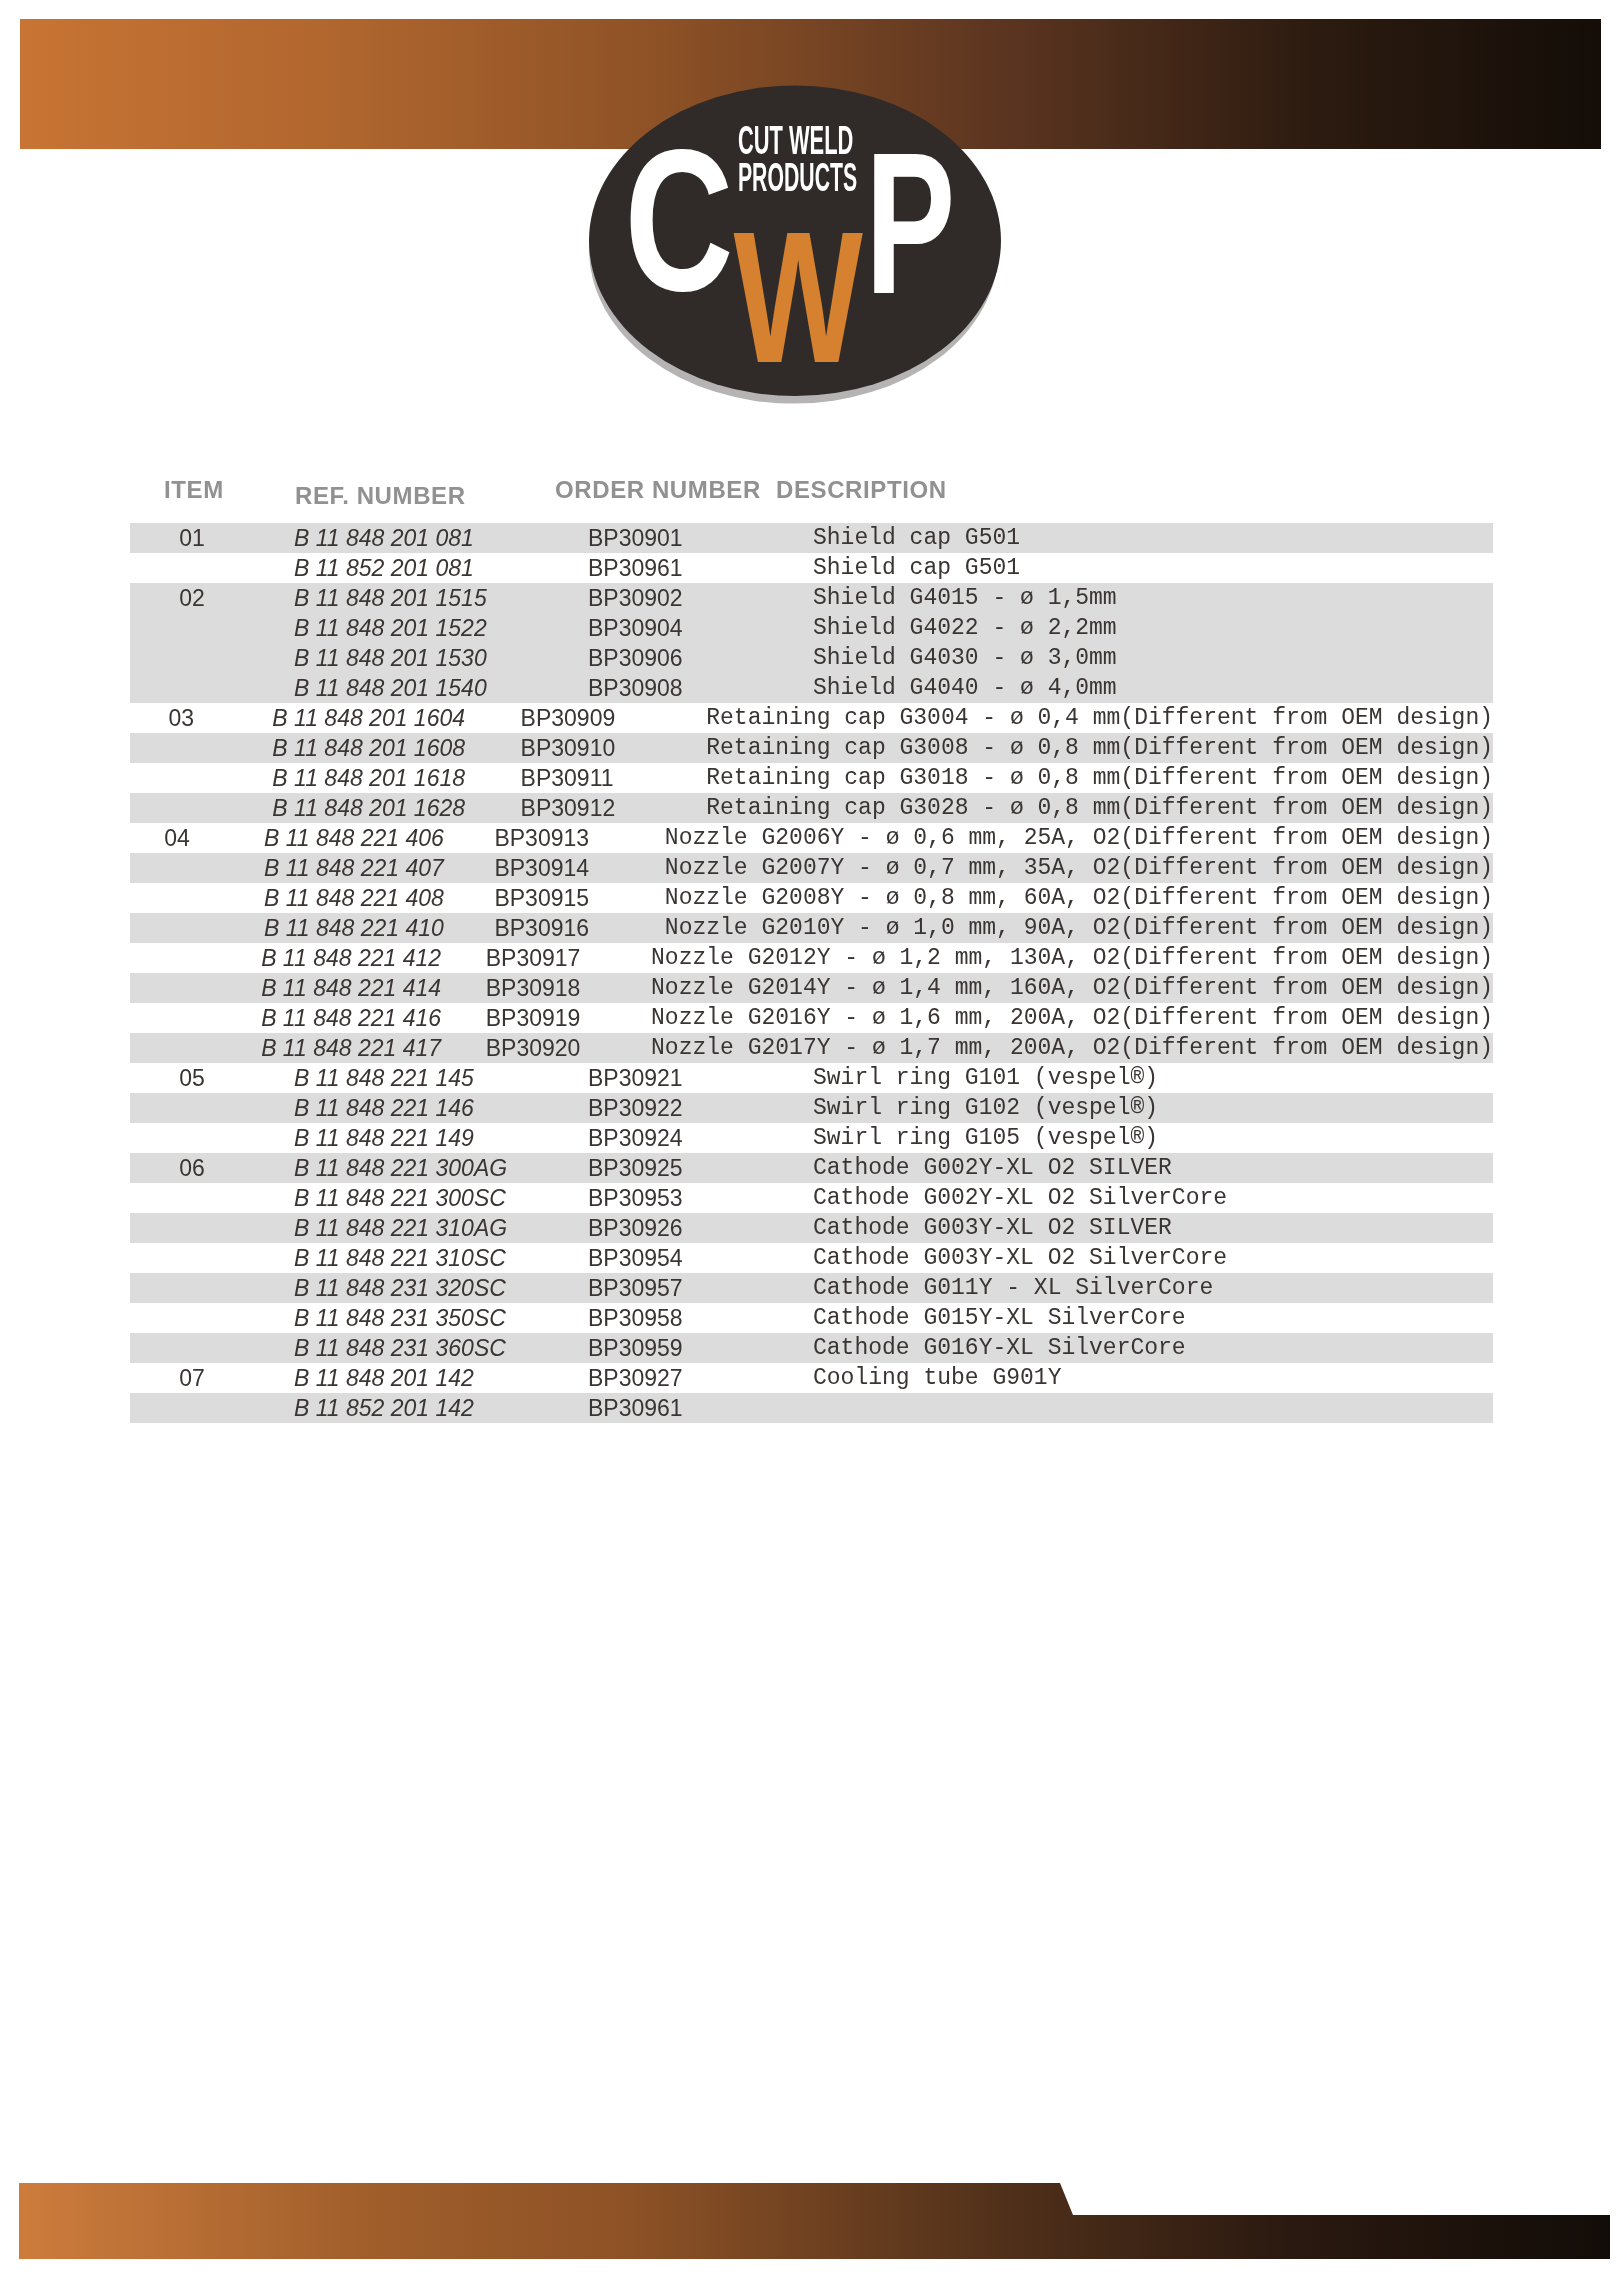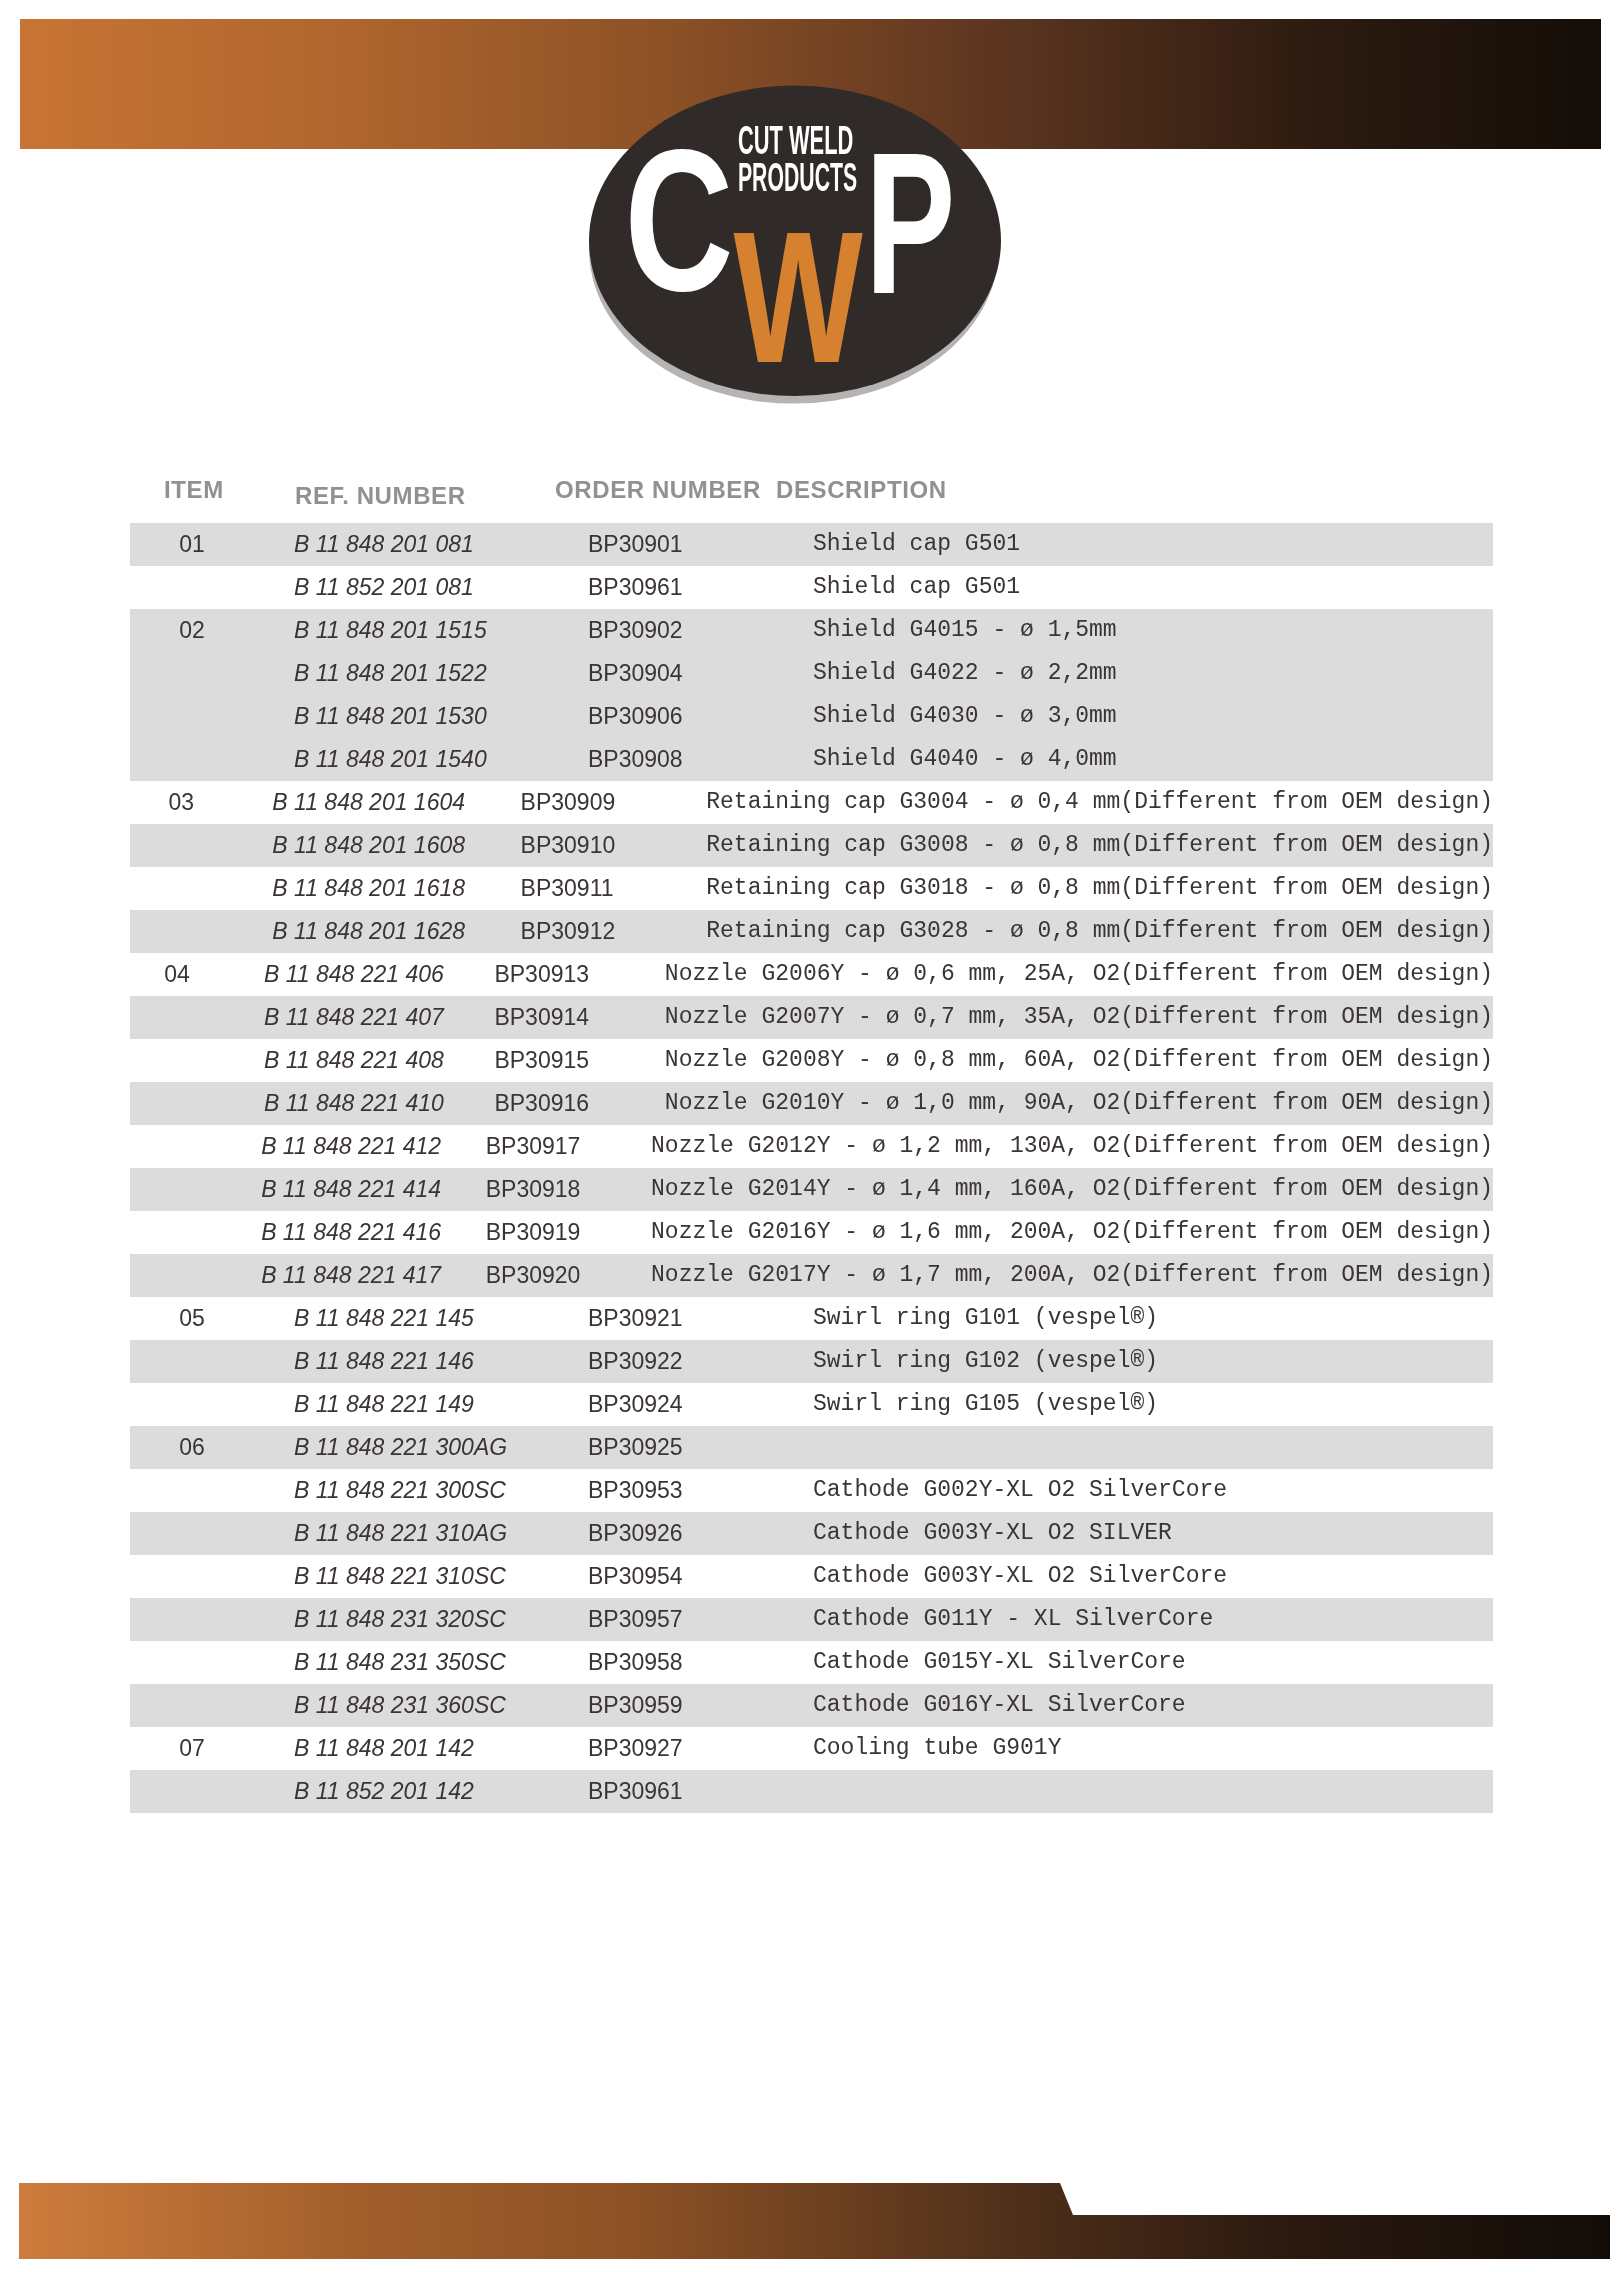--- a/index.html
+++ b/index.html
@@ -25,21 +25,21 @@
   }
   .th-item{left:164px;top:479px;}
   .th-ref{left:295px;top:485px;}
   .th-order{left:555px;top:479px;}
   .th-desc{left:776px;top:479px;}
   .tbody{
     position:absolute;left:130px;top:523px;width:1363px;
   }
   .trow{
     display:flex;align-items:center;
-    height:43px;width:100%;
+    height:30px;width:100%;
     background:#ffffff;
   }
   .trow.stripe{background:#dcdcdc;}
   .cell{
     font-size:23px;color:#3a3432;line-height:25px;white-space:nowrap;
     overflow:visible;
   }
   .c1{width:124px;text-align:center;}
   .c2{margin-left:40px;width:262px;font-style:italic;}
   .c3{width:225px;margin-left:32px;}
@@ -198,20 +198,21 @@
       <div class="trow">
         <div class="cell c1"></div>
         <div class="cell c2">B 11 848 221 149</div>
         <div class="cell c3">BP30924</div>
         <div class="cell c4">Swirl ring G105 (vespel®)</div>
       </div>
       <div class="trow stripe">
         <div class="cell c1">06</div>
         <div class="cell c2">B 11 848 221 300AG</div>
         <div class="cell c3">BP30925</div>
+        <div class="cell c4">Cathode G002Y-XL O2 SILVER</div>
       </div>
       <div class="trow">
         <div class="cell c1"></div>
         <div class="cell c2">B 11 848 221 300SC</div>
         <div class="cell c3">BP30953</div>
         <div class="cell c4">Cathode G002Y-XL O2 SilverCore</div>
       </div>
       <div class="trow stripe">
         <div class="cell c1"></div>
         <div class="cell c2">B 11 848 221 310AG</div>

